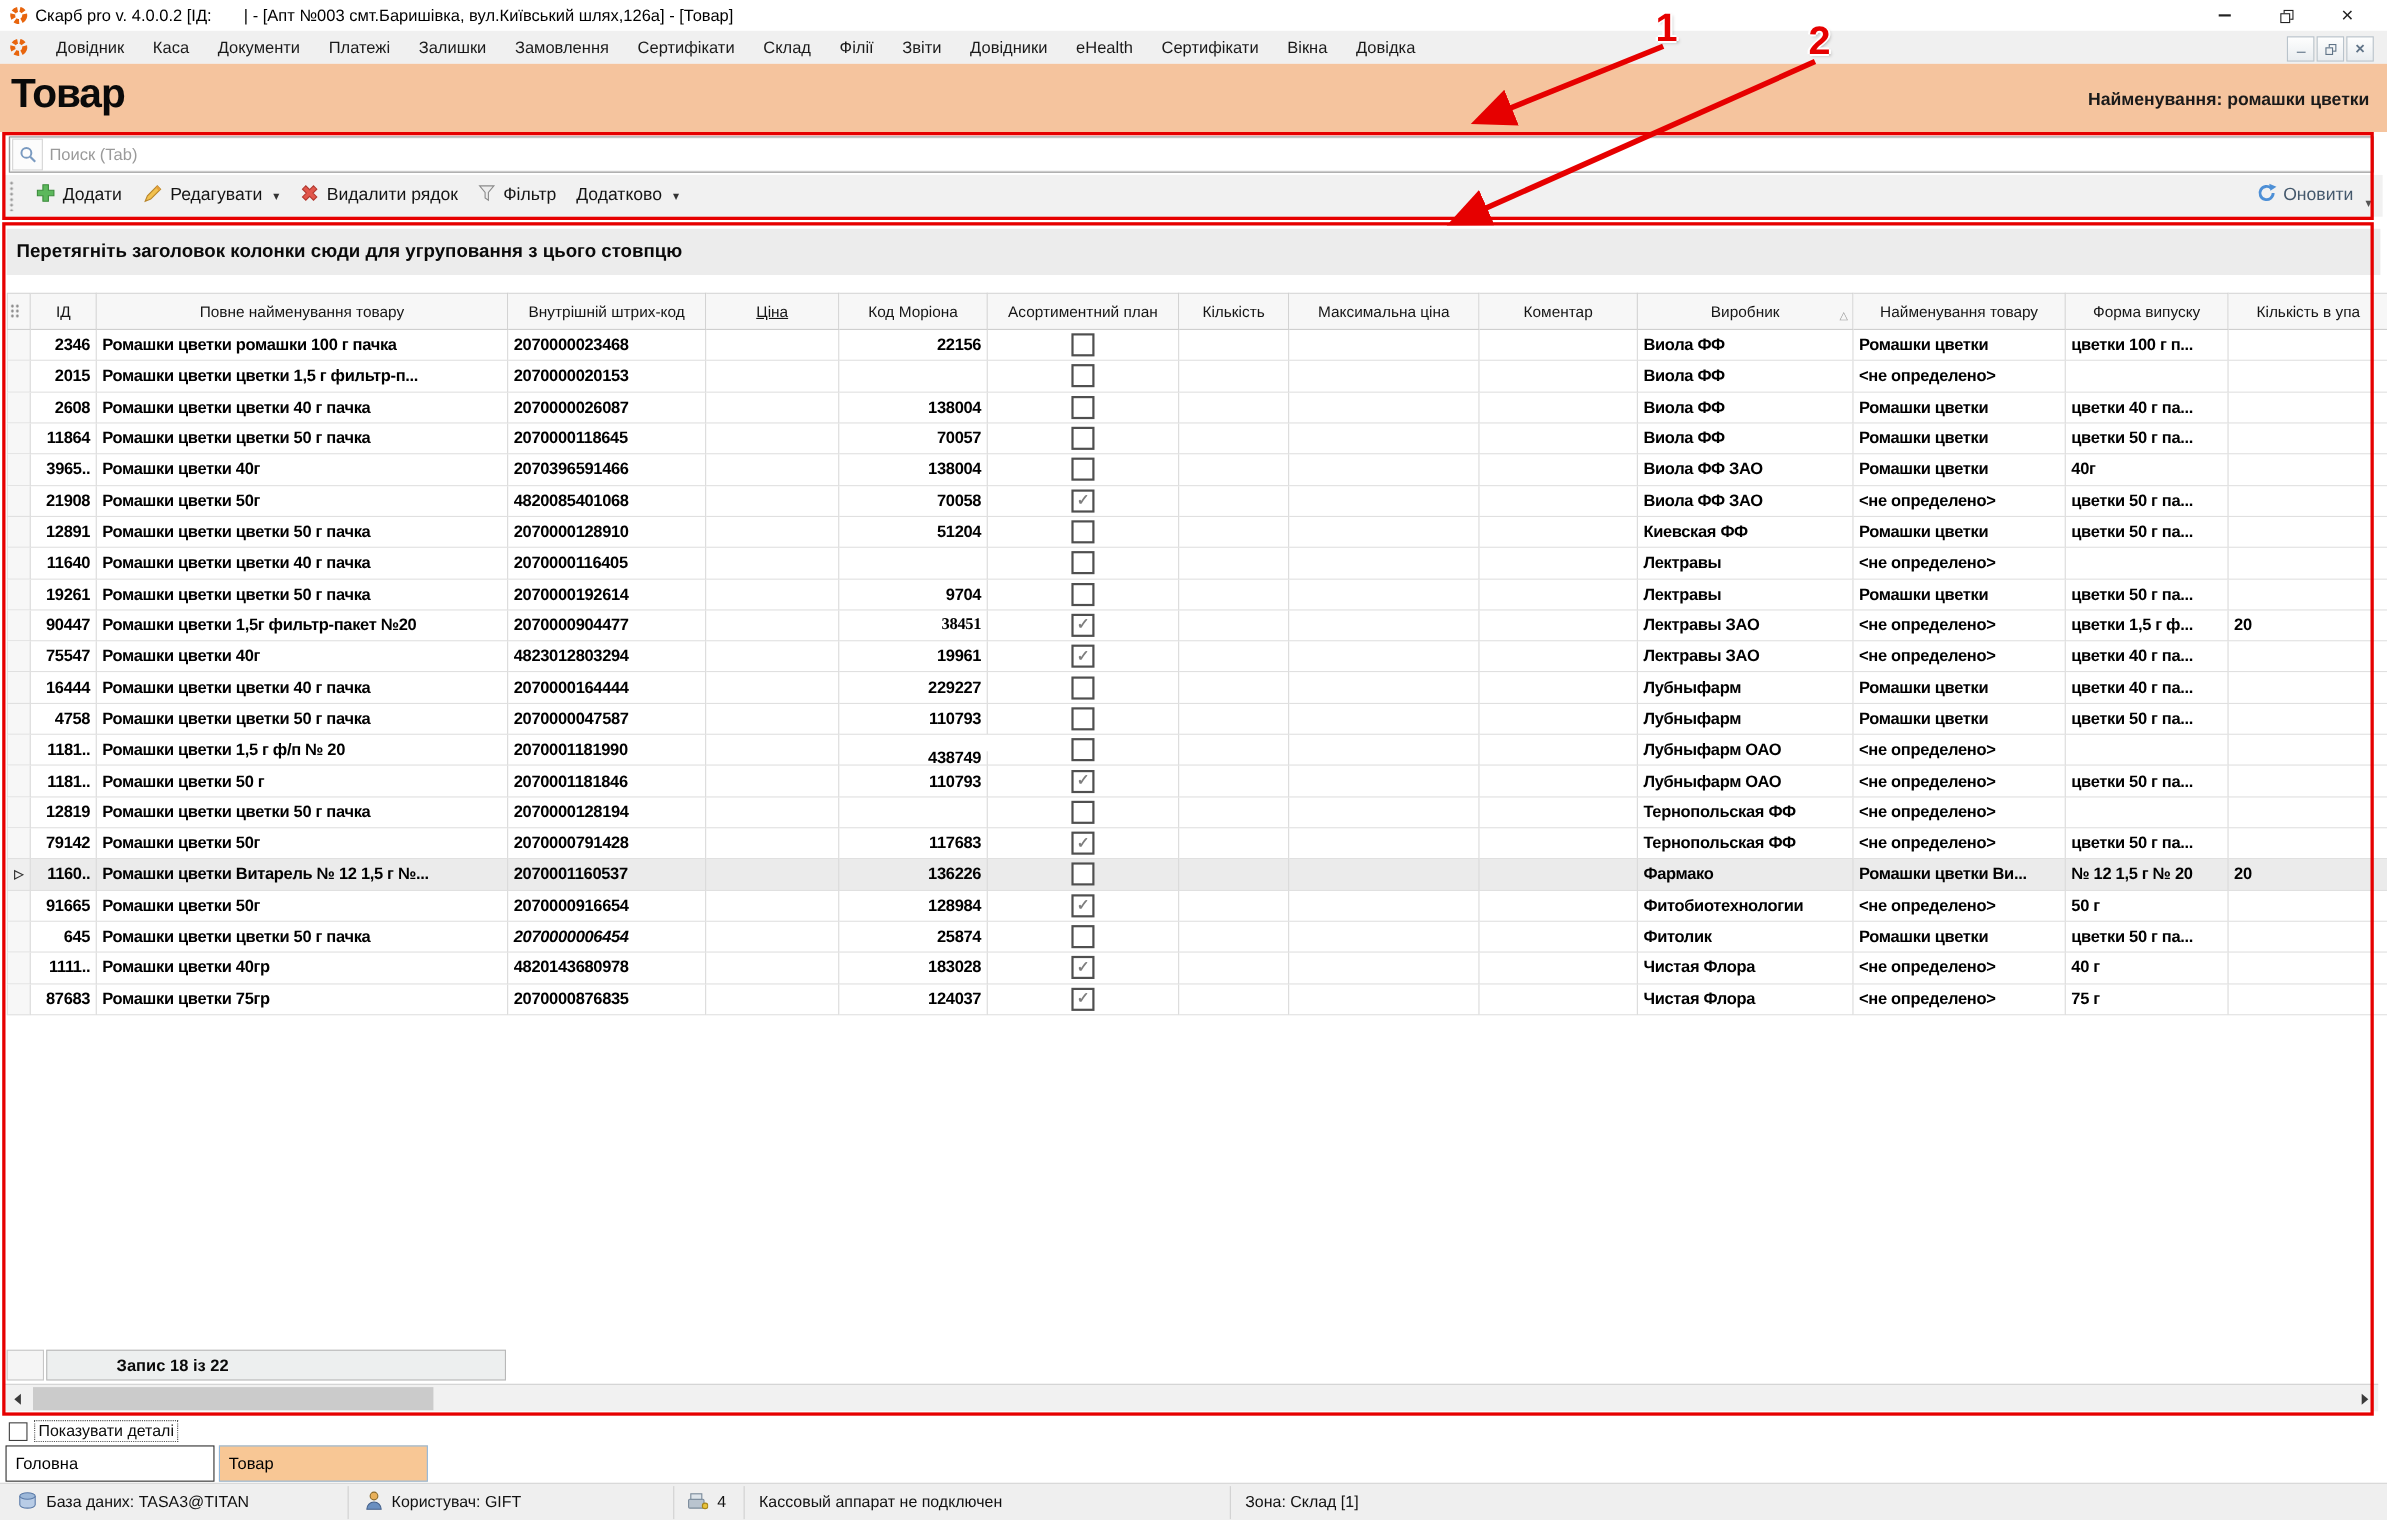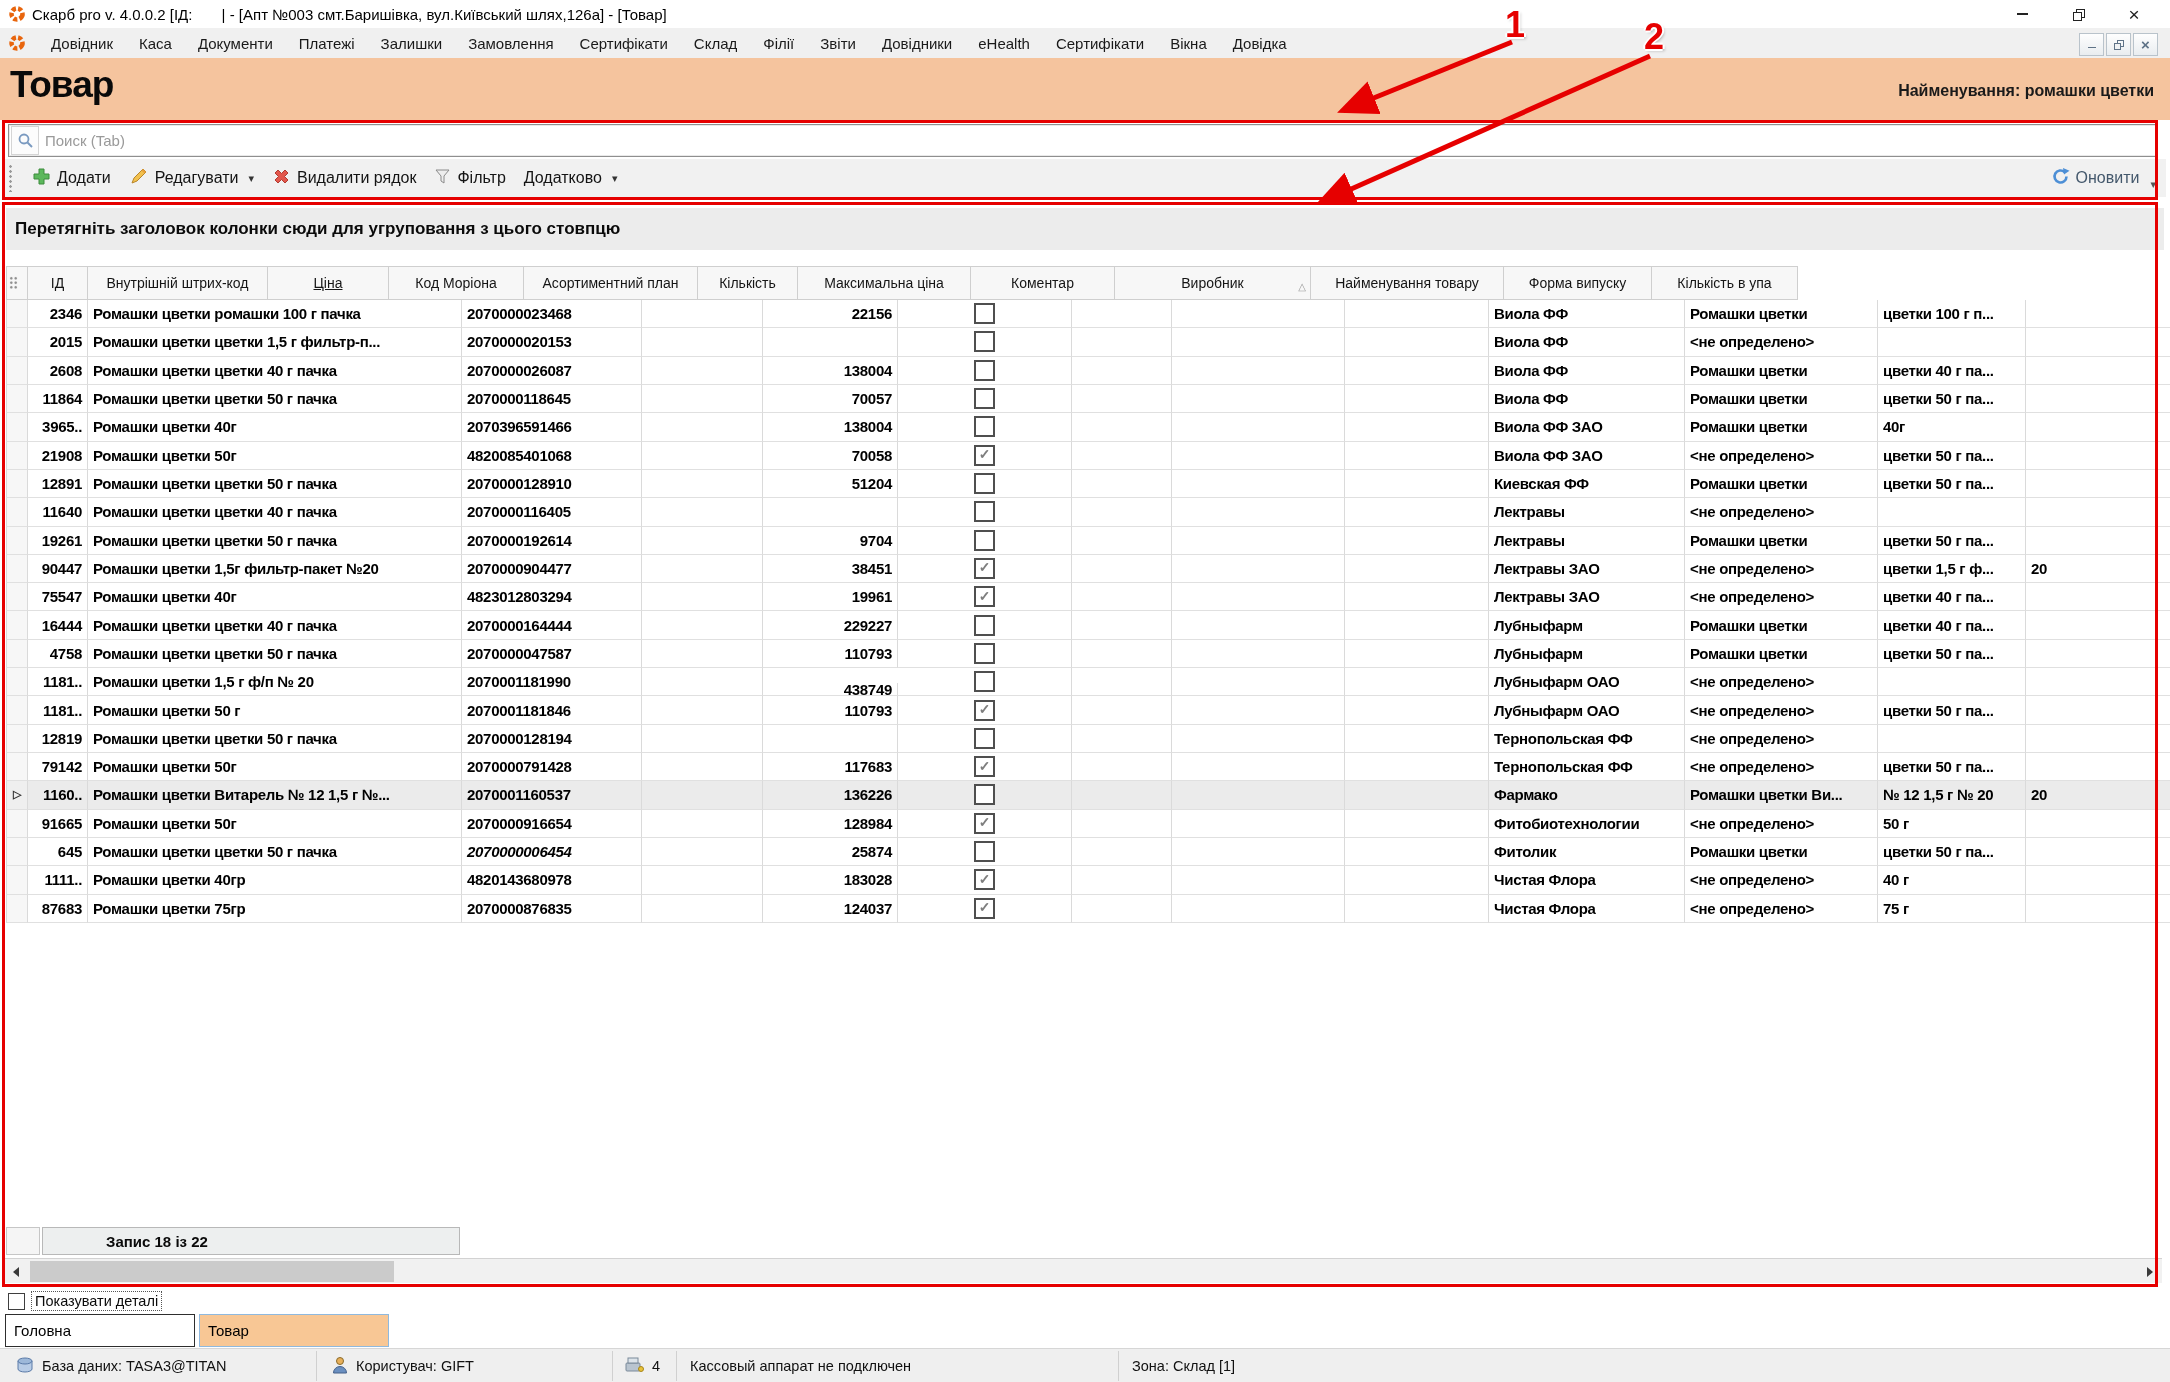--- a/index.html
+++ b/index.html
@@ -226,20 +226,23 @@
 </div>
 
 <div id="grid" class="abs">
   <div class="hrow">
       <div class="th ind" style="width: 22px;">
         <span class="gripdots"></span>
       </div>
       <div class="th" style="width: 60px;">
         <span>ІД</span>
       </div>
+      <div class="th" style="width: 374px;">
+        <span>Повне найменування товару</span>
+      </div>
       <div class="th" style="width: 180px;">
         <span>Внутрішній штрих-код</span>
       </div>
       <div class="th" style="width: 121px; text-decoration: underline;">
         <span>Ціна</span>
       </div>
       <div class="th" style="width: 135px;">
         <span>Код Моріона</span>
       </div>
       <div class="th" style="width: 174px;">
@@ -430,21 +433,21 @@
         <div class="td al" style="width: 193px;">Ромашки цветки</div>
         <div class="td al" style="width: 148px;">цветки 50 г па...</div>
         <div class="td al" style="width: 146px;"></div>
       </div>
       <div class="tr">
         <div class="td ind" style="width: 22px;"></div>
         <div class="td ar" style="width: 60px;">90447</div>
         <div class="td al" style="width: 374px;">Ромашки цветки 1,5г фильтр-пакет №20</div>
         <div class="td al" style="width: 180px;">2070000904477</div>
         <div class="td ar" style="width: 121px;"></div>
-        <div class="td ar" style="width: 135px;">38451</div>
+        <div class="td ar" style="width: 135px; font-family: Liberation Serif, serif;">38451</div>
         <div class="td ac" style="width: 174px;">
           <span class="cb on"></span>
         </div>
         <div class="td ar" style="width: 100px;"></div>
         <div class="td ar" style="width: 173px;"></div>
         <div class="td al" style="width: 144px;"></div>
         <div class="td al" style="width: 196px;">Лектравы ЗАО</div>
         <div class="td al" style="width: 193px;">&lt;не определено&gt;</div>
         <div class="td al" style="width: 148px;">цветки 1,5 г ф...</div>
         <div class="td al" style="width: 146px;">20</div>

